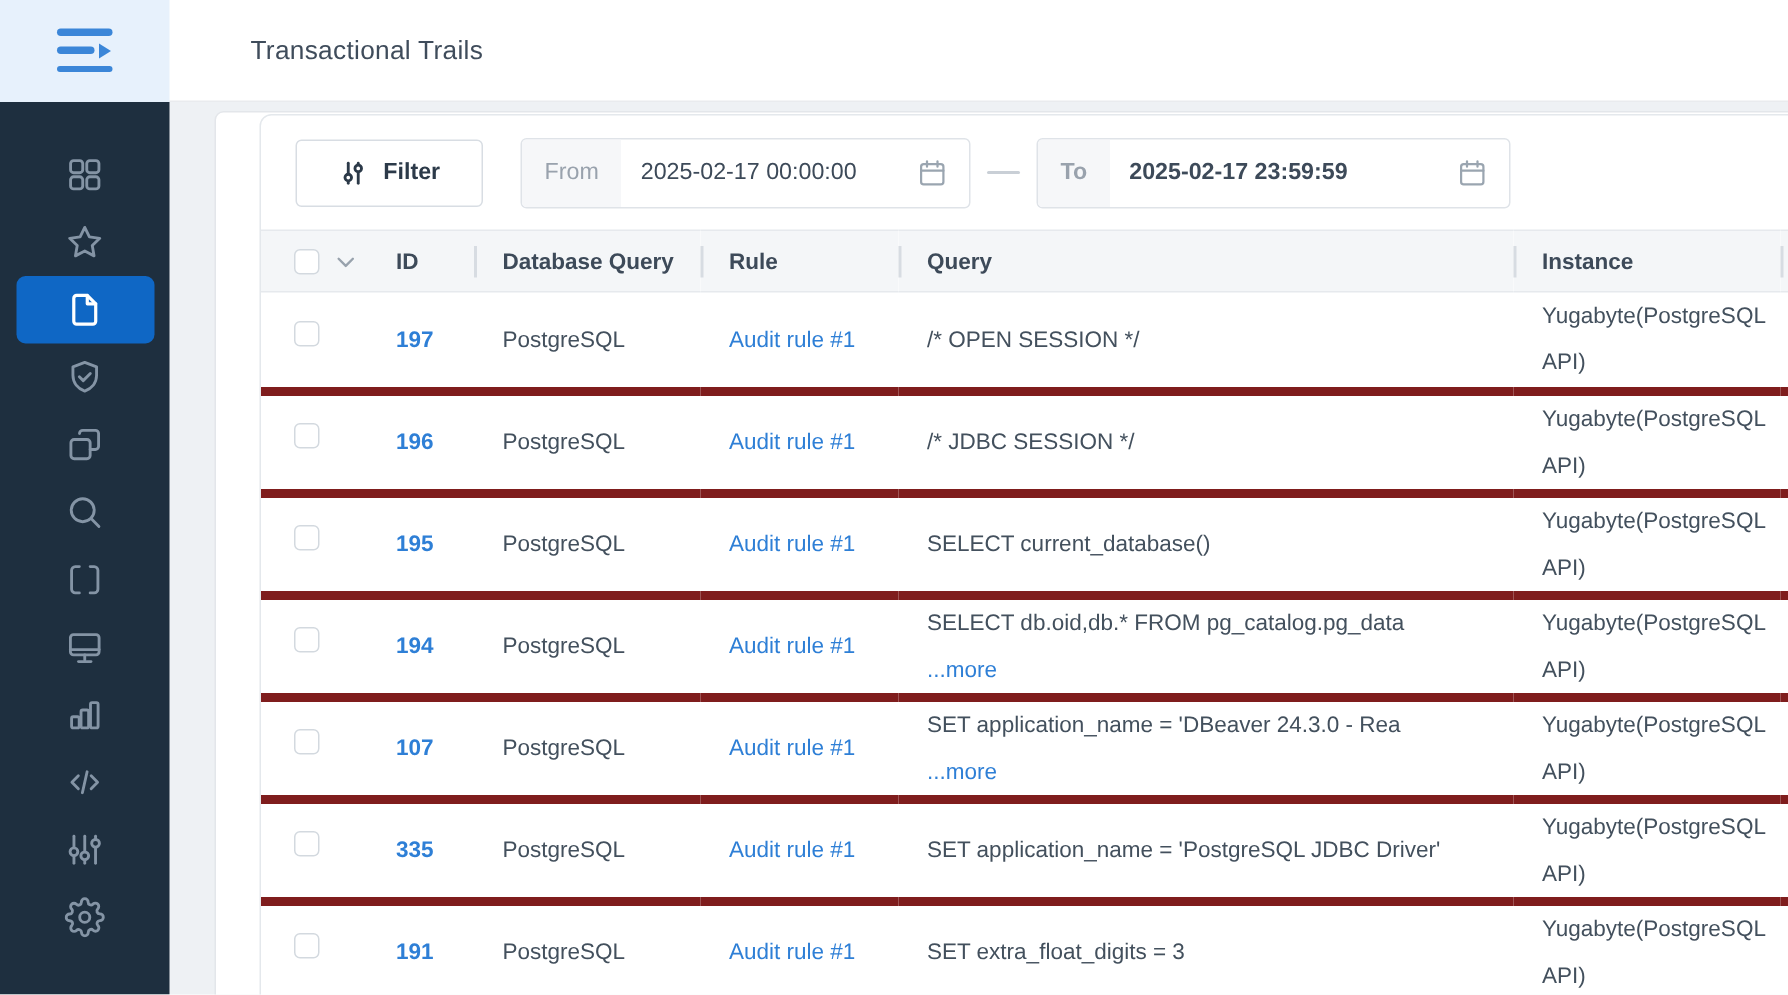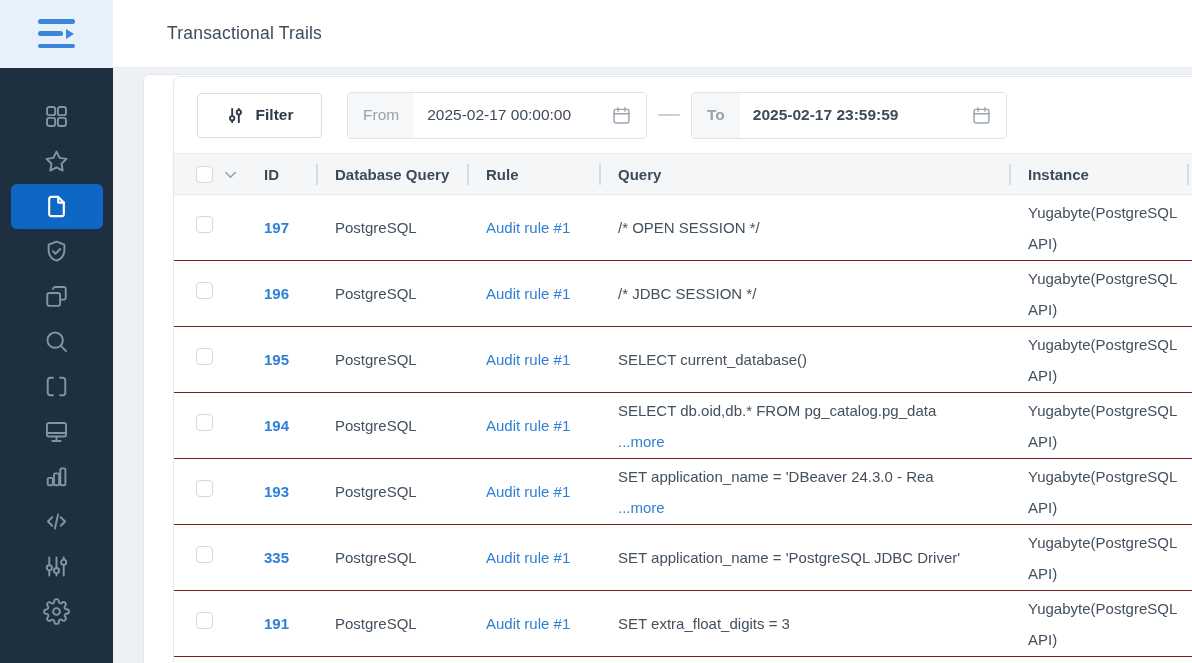--- a/index.html
+++ b/index.html
@@ -64,21 +64,21 @@
   thead th { height:41px; background:#f4f6f8; border-top:1px solid #e6e9ed; border-bottom:1px solid #e6e9ed;
     font-size:15px; font-weight:700; color:#3d4a59; text-align:left; padding:0 0 0 19px; position:relative; }
   th.c-select { padding-left:22px; }
   th.c-id { padding-left:16px; }
   th.divider::before { content:""; position:absolute; left:0; top:10px; width:2px; height:21px; background:#d7dce2; }
   .th-select-inner { display:flex; align-items:center; }
   .chev { width:19px; height:19px; margin-left:8px; stroke:#98a2ad; fill:none;
     stroke-width:2; stroke-linecap:round; stroke-linejoin:round; cursor:pointer; }
   .cb { width:17px; height:17px; border:1px solid #d3d9df; border-radius:4px;
     background:#fff; display:inline-block; flex:none; cursor:pointer; }
-  tbody td { height:66px; border-bottom:1px solid #7f1d1d; font-size:15px; color:#43505d;
+  tbody td { height:66px; border-bottom:6px solid #7f1d1d; font-size:15px; color:#43505d;
     padding:0 8px 0 19px; vertical-align:middle; line-height:31px; }
   td.c-select { padding-left:22px; }
   td.c-id { padding-left:16px;font-weight:bold; }
   td.c-inst { padding-right:10px; }
   a.link { color:#2e7fd6; text-decoration:none; cursor:pointer; }
   .c-query .more { display:block; }
   .q-text { white-space:nowrap; overflow:hidden; }
 </style>
 </head>
 <body>
@@ -314,21 +314,21 @@
             <td><a class="link">Audit rule #1</a></td>
             <td class="c-query">
               <div class="q-text">SELECT db.oid,db.* FROM pg_catalog.pg_data</div>
               <a class="link more">...more</a>
             </td>
             <td class="c-inst">Yugabyte(PostgreSQL API)</td>
             <td></td>
           </tr>
           <tr>
             <td class="c-select"><span class="cb"></span></td>
-            <td class="c-id"><a class="link">193</a></td>
+            <td class="c-id"><a class="link">107</a></td>
             <td>PostgreSQL</td>
             <td><a class="link">Audit rule #1</a></td>
             <td class="c-query">
               <div class="q-text">SET application_name = 'DBeaver 24.3.0 - Rea</div>
               <a class="link more">...more</a>
             </td>
             <td class="c-inst">Yugabyte(PostgreSQL API)</td>
             <td></td>
           </tr>
           <tr>

